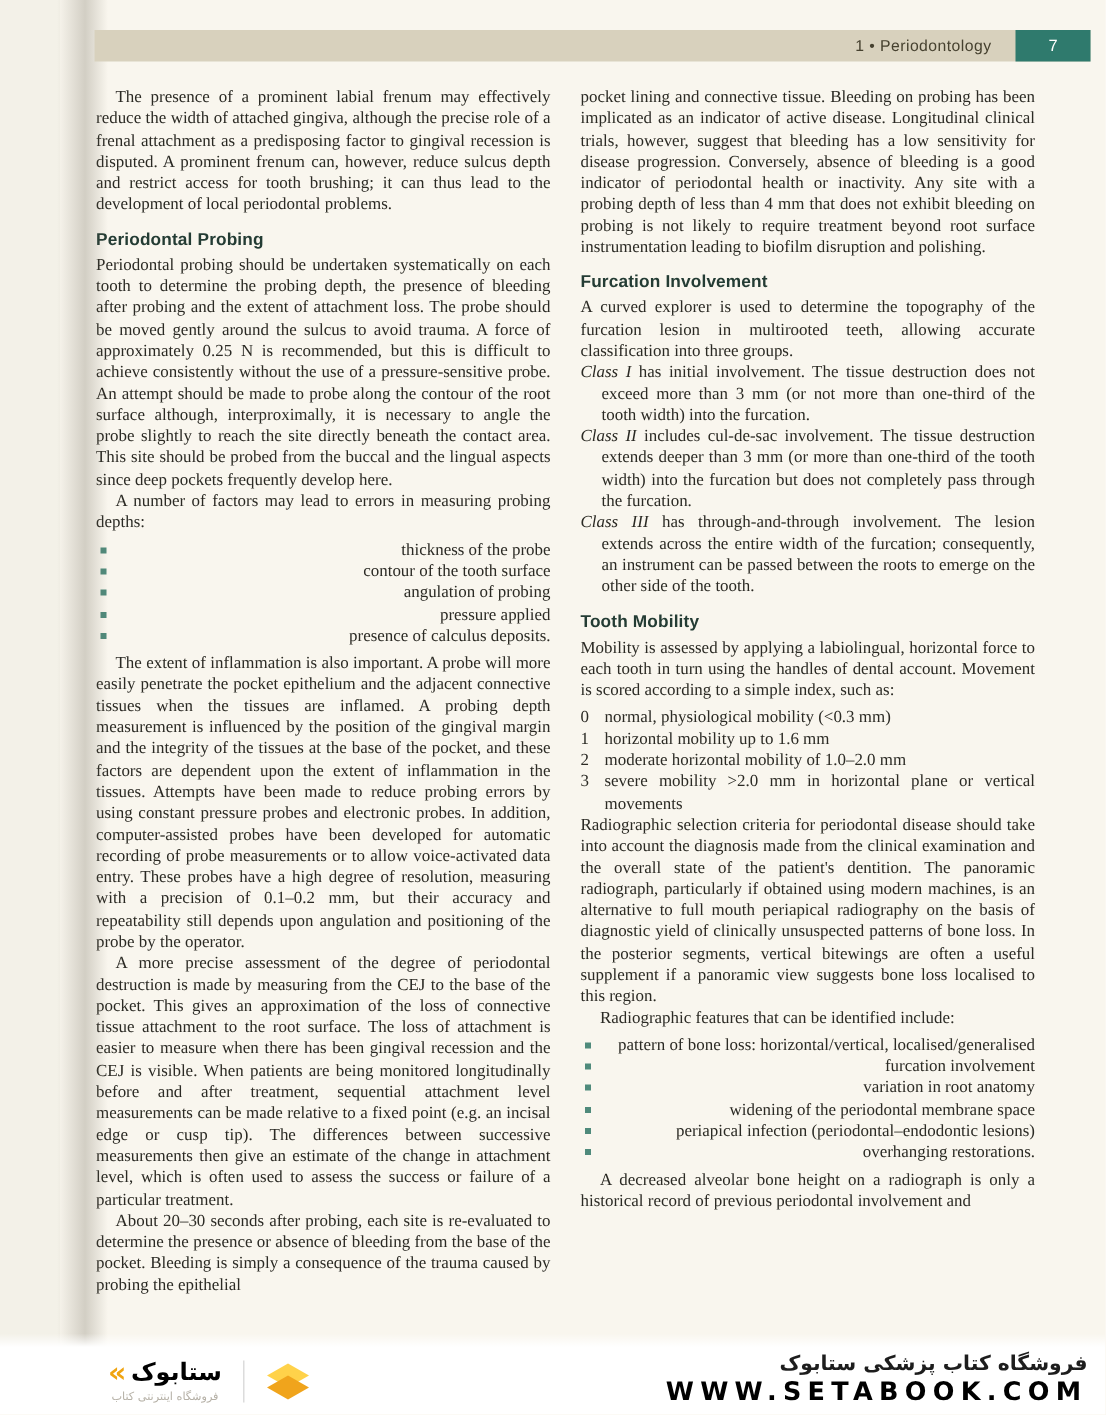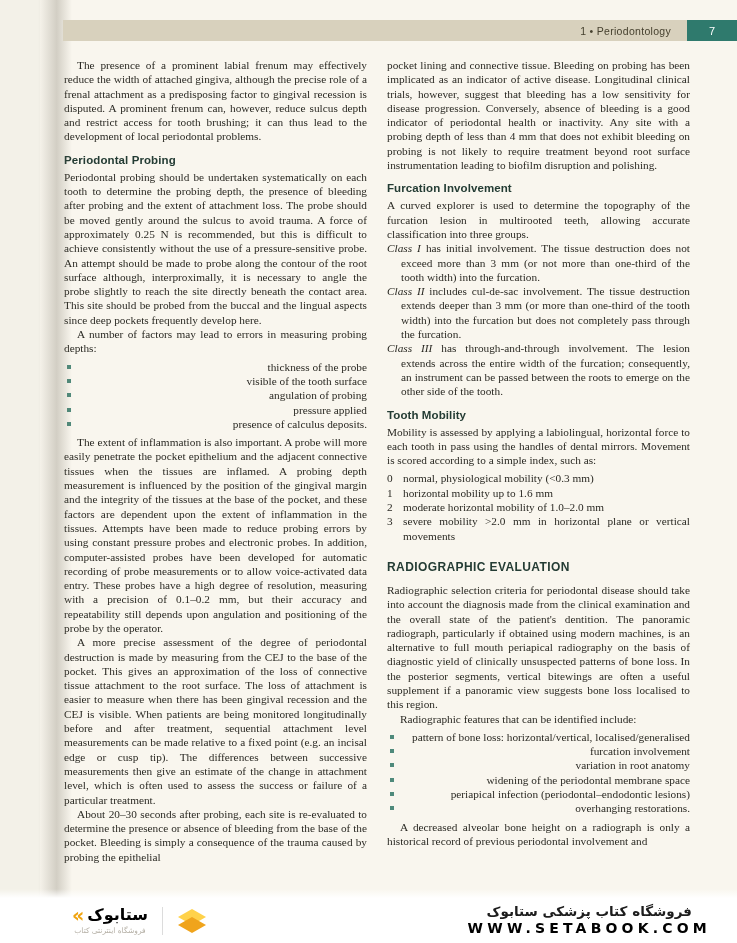--- a/index.html
+++ b/index.html
@@ -18,21 +18,21 @@
     position:absolute; left:38px; top:0; bottom:45px; width:34px;
     background:linear-gradient(to right, rgba(110,104,88,0) 0%, rgba(110,104,88,0.28) 55%, rgba(110,104,88,0) 100%);
     pointer-events:none; z-index:3;
   }
   .edge-light {
     position:absolute; left:0; top:0; bottom:45px; width:40px;
     background:#f3f1e8; z-index:2;
   }
   
   .header-band {
-    position:absolute; top:20px; left:63px; right:0; height:21px;
+    position:absolute; top:20px; left:63px; right:10px; height:21px;
     background:#d8d1bd; display:flex; align-items:center; z-index:4;
   }
   .chapter-label {
     flex:1; text-align:right; padding-right:16px;
     font-family:"Liberation Sans",sans-serif; font-size:10.5px;
     color:#46412f; letter-spacing:0.3px;
   }
   .pagenum-box {
     width:50px; height:21px; background:#2f7a6d;
     display:flex; align-items:center; justify-content:center;
@@ -78,23 +78,23 @@
     content:""; position:absolute; top:-9px; left:0; right:0; height:9px;
     background:linear-gradient(to bottom, rgba(255,255,255,0), #ffffff);
   }
   .logo-block { margin-left:72px; display:flex; flex-direction:column; align-items:center; }
   .logo-row { display:flex; align-items:center; gap:3px; }
   .logo-chev { color:#f0a410; font-size:19px; font-weight:bold; line-height:1; }
   .logo-word { font-size:16px; font-weight:bold; color:#000000; line-height:1.05; }
   .logo-caption { font-size:7.5px; color:#b5b0a6; margin-top:1px; }
   .vdiv { width:1px; height:28px; background:#dcdcdc; margin:0 14px; }
   .book-icon { display:flex; align-items:center; }
-  .footer-right { margin-left:auto; margin-right:26px; text-align:center; }
+  .footer-right { margin-left:auto; margin-right:12px; text-align:right; }
   .footer-fa { font-size:13.5px; font-weight:bold; color:#1d1d1d; direction:rtl; line-height:1.25; }
-  .footer-url { font-size:14px; font-weight:bold; color:#000000; letter-spacing:4.2px; line-height:1.25; }
+  .footer-url { font-size:17px; font-weight:bold; color:#000000; letter-spacing:4.2px; line-height:1.25; }
 </style>
 </head>
 <body>
 
 <div class="page">
 
   <div class="edge-light"></div>
   <div class="gutter"></div>
 
   <div class="header-band">
@@ -104,46 +104,45 @@
 
   <div class="columns">
 
     <div class="col">
       <p class="indent">The presence of a prominent labial frenum may effectively reduce the width of attached gingiva, although the precise role of a frenal attachment as a predisposing factor to gingival recession is disputed. A prominent frenum can, however, reduce sulcus depth and restrict access for tooth brushing; it can thus lead to the development of local periodontal problems.</p>
       <h3 class="subhead">Periodontal Probing</h3>
       <p>Periodontal probing should be undertaken systematically on each tooth to determine the probing depth, the presence of bleeding after probing and the extent of attachment loss. The probe should be moved gently around the sulcus to avoid trauma. A force of approximately 0.25 N is recommended, but this is difficult to achieve consistently without the use of a pressure-sensitive probe. An attempt should be made to probe along the contour of the root surface although, interproximally, it is necessary to angle the probe slightly to reach the site directly beneath the contact area. This site should be probed from the buccal and the lingual aspects since deep pockets frequently develop here.</p>
       <p class="indent">A number of factors may lead to errors in measuring probing depths:</p>
       <ul class="sqlist">
         <li>thickness of the probe</li>
-        <li>visible of the tooth surface</li>
+        <li>contour of the tooth surface</li>
         <li>angulation of probing</li>
         <li>pressure applied</li>
         <li>presence of calculus deposits.</li>
       </ul>
       <p class="indent">The extent of inflammation is also important. A probe will more easily penetrate the pocket epithelium and the adjacent connective tissues when the tissues are inflamed. A probing depth measurement is influenced by the position of the gingival margin and the integrity of the tissues at the base of the pocket, and these factors are dependent upon the extent of inflammation in the tissues. Attempts have been made to reduce probing errors by using constant pressure probes and electronic probes. In addition, computer-assisted probes have been developed for automatic recording of probe measurements or to allow voice-activated data entry. These probes have a high degree of resolution, measuring with a precision of 0.1–0.2 mm, but their accuracy and repeatability still depends upon angulation and positioning of the probe by the operator.</p>
       <p class="indent">A more precise assessment of the degree of periodontal destruction is made by measuring from the CEJ to the base of the pocket. This gives an approximation of the loss of connective tissue attachment to the root surface. The loss of attachment is easier to measure when there has been gingival recession and the CEJ is visible. When patients are being monitored longitudinally before and after treatment, sequential attachment level measurements can be made relative to a fixed point (e.g. an incisal edge or cusp tip). The differences between successive measurements then give an estimate of the change in attachment level, which is often used to assess the success or failure of a particular treatment.</p>
       <p class="indent">About 20–30 seconds after probing, each site is re-evaluated to determine the presence or absence of bleeding from the base of the pocket. Bleeding is simply a consequence of the trauma caused by probing the epithelial</p>
     </div>
 
     <div class="col">
       <p>pocket lining and connective tissue. Bleeding on probing has been implicated as an indicator of active disease. Longitudinal clinical trials, however, suggest that bleeding has a low sensitivity for disease progression. Conversely, absence of bleeding is a good indicator of periodontal health or inactivity. Any site with a probing depth of less than 4 mm that does not exhibit bleeding on probing is not likely to require treatment beyond root surface instrumentation leading to biofilm disruption and polishing.</p>
       <h3 class="subhead">Furcation Involvement</h3>
       <p>A curved explorer is used to determine the topography of the furcation lesion in multirooted teeth, allowing accurate classification into three groups.</p>
       <p class="hang"><i class="term">Class I</i> <span>has initial involvement. The tissue destruction does not exceed more than 3 mm (or not more than one-third of the tooth width) into the furcation.</span></p>
       <p class="hang"><i class="term">Class II</i> <span>includes cul-de-sac involvement. The tissue destruction extends deeper than 3 mm (or more than one-third of the tooth width) into the furcation but does not completely pass through the furcation.</span></p>
       <p class="hang"><i class="term">Class III</i> <span>has through-and-through involvement. The lesion extends across the entire width of the furcation; consequently, an instrument can be passed between the roots to emerge on the other side of the tooth.</span></p>
       <h3 class="subhead">Tooth Mobility</h3>
-      <p>Mobility is assessed by applying a labiolingual, horizontal force to each tooth in pass using the handles of dental mirrors. Movement is scored according to a simple index, such as:</p>
+      <p>Mobility is assessed by applying a labiolingual, horizontal force to each tooth in turn using the handles of dental account. Movement is scored according to a simple index, such as:</p>
       <div class="scores">
         <p class="score-item"><span class="score">0</span><span>normal, physiological mobility (&lt;0.3 mm)</span></p>
         <p class="score-item"><span class="score">1</span><span>horizontal mobility up to 1.6 mm</span></p>
         <p class="score-item"><span class="score">2</span><span>moderate horizontal mobility of 1.0–2.0 mm</span></p>
         <p class="score-item"><span class="score">3</span><span>severe mobility &gt;2.0 mm in horizontal plane or vertical movements</span></p>
       </div>
-      <h2 class="sechead">RADIOGRAPHIC EVALUATION</h2>
       <p>Radiographic selection criteria for periodontal disease should take into account the diagnosis made from the clinical examination and the overall state of the patient's dentition. The panoramic radiograph, particularly if obtained using modern machines, is an alternative to full mouth periapical radiography on the basis of diagnostic yield of clinically unsuspected patterns of bone loss. In the posterior segments, vertical bitewings are often a useful supplement if a panoramic view suggests bone loss localised to this region.</p>
       <p class="indent">Radiographic features that can be identified include:</p>
       <ul class="sqlist">
         <li>pattern of bone loss: horizontal/vertical, localised/generalised</li>
         <li>furcation involvement</li>
         <li>variation in root anatomy</li>
         <li>widening of the periodontal membrane space</li>
         <li>periapical infection (periodontal–endodontic lesions)</li>
         <li>overhanging restorations.</li>
       </ul>

